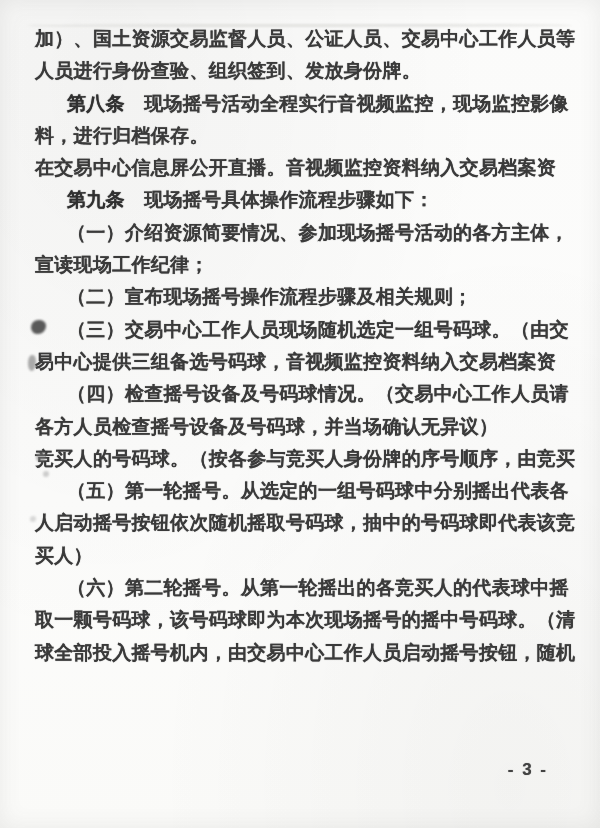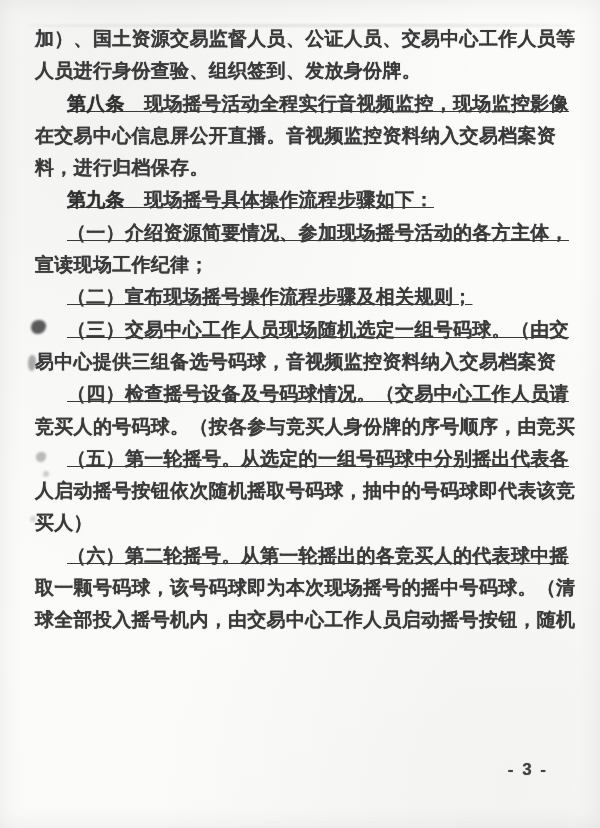--- a/index.html
+++ b/index.html
@@ -28,21 +28,21 @@
     width: 542px;
     line-height: 32.3px;
     font-size: 19px;
     letter-spacing: 0.3px;
     color: #3a3a3a;
     font-weight: 600;
     text-shadow: 0 0 0.8px rgba(45,45,45,0.75);
     filter: blur(0.28px);
   }
   .line { white-space: nowrap; }
-  .line.indent { padding-left: 32px; text-decoration: underline; }
+  .line.indent { padding-left: 32px; }
   .bold {
     font-weight: 800;
     color: #303030;
     text-shadow: 0 0 1px rgba(30,30,30,0.9);
   }
   .page-number {
     position: absolute;
     top: 760px;
     right: 52px;
     font-size: 17px;
@@ -59,29 +59,30 @@
   }
 </style>
 </head>
 <body>
 
 <div class="scan-page">
   <div class="text-block">
       <div class="line"><span>加）、国土资源交易监督人员、公证人员、交易中心工作人员等</span></div>
       <div class="line"><span>人员进行身份查验、组织签到、发放身份牌。</span></div>
       <div class="line indent"><span class="bold">第八条</span><span>　现场摇号活动全程实行音视频监控，现场监控影像</span></div>
+      <div class="line"><span>料，进行归档保存。</span></div>
       <div class="line"><span>在交易中心信息屏公开直播。音视频监控资料纳入交易档案资</span></div>
-      <div class="line"><span>料，进行归档保存。</span></div>
       <div class="line indent"><span class="bold">第九条</span><span>　现场摇号具体操作流程步骤如下：</span></div>
       <div class="line indent"><span>（一）介绍资源简要情况、参加现场摇号活动的各方主体，</span></div>
       <div class="line"><span>宣读现场工作纪律；</span></div>
       <div class="line indent"><span>（二）宣布现场摇号操作流程步骤及相关规则；</span></div>
       <div class="line indent"><span>（三）交易中心工作人员现场随机选定一组号码球。（由交</span></div>
       <div class="line"><span>易中心提供三组备选号码球，音视频监控资料纳入交易档案资</span></div>
       <div class="line indent"><span>（四）检查摇号设备及号码球情况。（交易中心工作人员请</span></div>
+      <div class="line"><span>各方人员检查摇号设备及号码球，并当场确认无异议）</span></div>
       <div class="line"><span>竞买人的号码球。（按各参与竞买人身份牌的序号顺序，由竞买</span></div>
       <div class="line indent"><span>（五）第一轮摇号。从选定的一组号码球中分别摇出代表各</span></div>
       <div class="line"><span>人启动摇号按钮依次随机摇取号码球，抽中的号码球即代表该竞</span></div>
       <div class="line"><span>买人）</span></div>
       <div class="line indent"><span>（六）第二轮摇号。从第一轮摇出的各竞买人的代表球中摇</span></div>
       <div class="line"><span>取一颗号码球，该号码球即为本次现场摇号的摇中号码球。（清</span></div>
       <div class="line"><span>球全部投入摇号机内，由交易中心工作人员启动摇号按钮，随机</span></div>
     </div>
   <div class="page-number">- 3 -</div>
 <div class="artifact" style="left: 28px; top: 24px; width: 545px; height: 3px; background: rgb(216, 216, 213); opacity: 0.65; filter: blur(1.2px);"></div>

